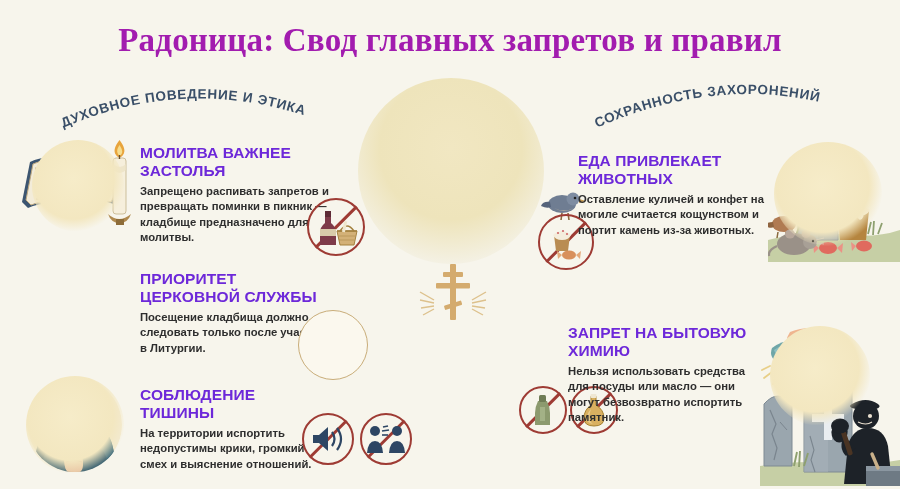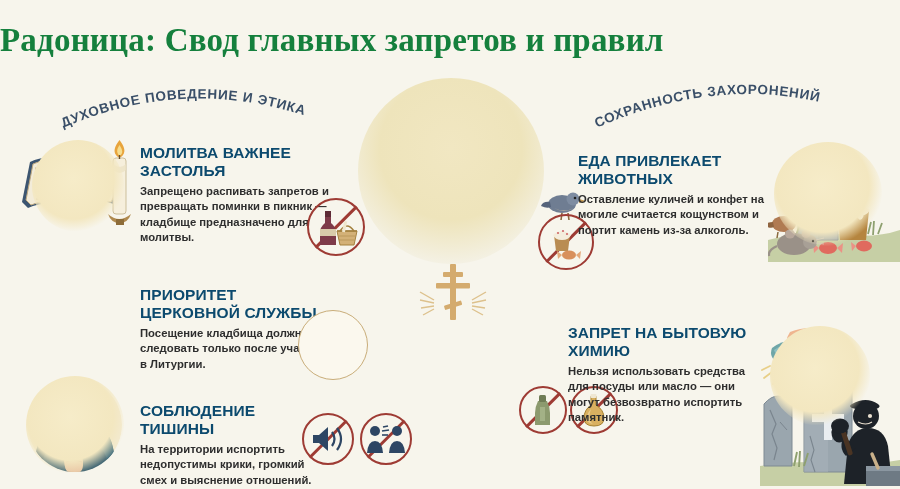--- a/index.html
+++ b/index.html
@@ -12,25 +12,26 @@
   .canvas {
     position: relative;
     width: 900px; height: 489px;
     background: #f7f5ec;
   }
 
   
   .title {
     position: absolute;
     top: 22px; left: 0; width: 900px;
+    text-align: center;
     font-family: "Liberation Serif", serif;
     font-size: 33px;
     font-weight: 700;
     letter-spacing: .2px;
-    color: #15803d;
+    color: #a21caf;
     white-space: nowrap;
   }
 
   
   .arc-label { position: absolute; }
   .arc-label svg { overflow: visible; }
   .arc-label text {
     font-family: "Liberation Sans", sans-serif;
     font-size: 13.5px;
     font-weight: 700;
@@ -38,37 +39,37 @@
     fill: #3a4f68;
   }
   #arc-left  { left: 52px; top: 78px; }
   #arc-right { left: 588px; top: 82px; }
 
   
   .block { position: absolute; }
   .block .head {
     font-size: 15.5px;
     font-weight: 700;
-    color: #0c4a6e;
+    color: #6d28d9;
     line-height: 1.13;
     letter-spacing: .1px;
     text-transform: uppercase;
   }
   .block .body {
     margin-top: 5px;
     font-size: 11.3px;
     font-weight: 600;
     color: #2e2e2e;
     line-height: 1.36;
   }
   .block.right { text-align: left; }
 
   #blk-prayer   { left: 140px; top: 144px; width: 192px; }
-  #blk-liturgy  { left: 140px; top: 270px; width: 192px; margin-top: 16px; }
-  #blk-silence  { left: 140px; top: 386px; width: 192px; margin-top: 16px; }
+  #blk-liturgy  { left: 140px; top: 270px; width: 192px; }
+  #blk-silence  { left: 140px; top: 386px; width: 192px; }
   #blk-food     { left: 578px; top: 152px; width: 190px; }
   #blk-chem     { left: 568px; top: 324px; width: 200px; }
 
   
   .ill { position: absolute; }
   .halo {
     position: absolute; border-radius: 50%;
     background: radial-gradient(circle at 45% 42%, #f6ecc9 0%, #f3e7c0 55%, rgba(243,231,192,0) 72%);
   }
 
@@ -410,21 +411,21 @@
 
         <ellipse cx="24" cy="34" rx="7" ry="4.6" fill="#d8905c"></ellipse>
         <path d="M17,34 l-5,-4 l1,8 Z" fill="#e3a97a"></path>
         <path d="M31,34 l5,-4 l-1,8 Z" fill="#e3a97a"></path>
       </svg>
     </div>
   </div>
 
   <div class="block right" id="blk-food">
     <div class="head">ЕДА ПРИВЛЕКАЕТ ЖИВОТНЫХ</div>
-    <div class="body">Оставление куличей и конфет на могиле считается кощунством и портит камень из-за алкоголь.</div>
+    <div class="body">Оставление куличей и конфет на могиле считается кощунством и портит камень из-за животных.</div>
   </div>
 
   <div class="ill" style="left:768px; top:128px; width:132px; height:134px;">
     <div class="halo" style="left:6px; top:14px; width:108px; height:104px;"></div>
     <svg width="132" height="134" viewBox="0 0 132 134">
 
       <path d="M0,112 q40,-10 70,-6 q36,5 62,-4 L132,134 L0,134 Z" fill="#c6cfa5"></path>
 
       <path d="M30,112 L30,48 q20,-22 40,0 L70,112 Z" fill="#9aa6ae" stroke="#7e8a93" stroke-width="1"></path>
       <path d="M30,112 L30,48 q10,-11 20,-13 L50,112 Z" fill="#a8b3ba" opacity=".55"></path>

